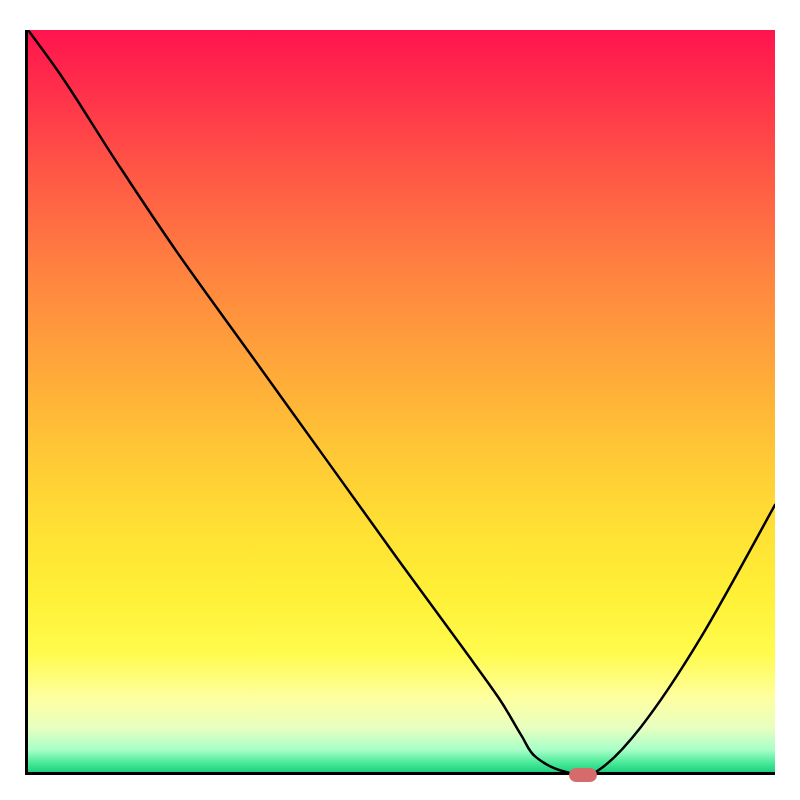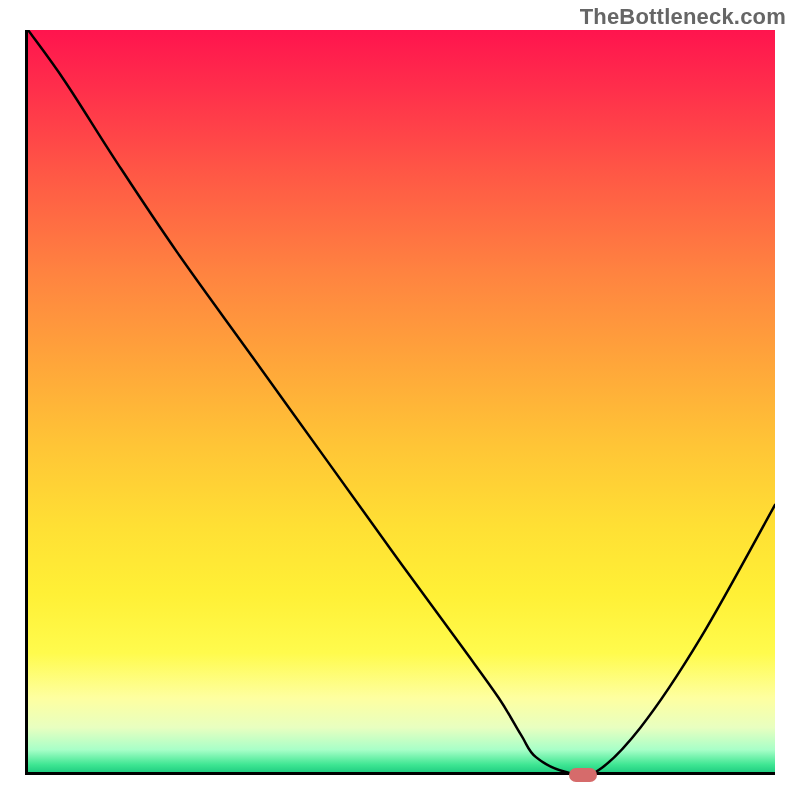--- a/index.html
+++ b/index.html
@@ -75,21 +75,20 @@
     background: #d66b6b;
     border-radius: 7px;
     z-index: 6;
     transform: translate(-50%, -50%);
   }
 </style>
 </head>
 <body>
 
 <div class="container">
-  <div class="watermark">TheBottleneck.com</div>
 
   <div class="plot-frame">
     <div class="gradient-area"></div>
 
     <svg class="curve" viewBox="0 0 750 745" preserveAspectRatio="none">
       <path id="curve-path" d="M 0 0 C 6.75 9.39, 21.30 28.01, 37.50 52.15 C 53.70 76.29, 69.75 103.26, 90.00 134.10 C 110.25 164.94, 125.70 188.63, 150.00 223.50 C 174.30 258.37, 198.00 290.25, 225.00 327.80 C 252.00 365.35, 273.00 394.55, 300.00 432.10 C 327.00 469.65, 350.70 502.88, 375.00 536.40 C 399.30 569.92, 417.45 594.21, 435.00 618.35 C 452.55 642.49, 461.70 654.41, 472.50 670.50 C 483.30 686.59, 488.25 697.02, 495.00 707.75 C 501.75 718.48, 501.90 723.39, 510.00 730.10 C 518.10 736.81, 529.20 742.32, 540.00 745.00 C 550.80 747.68, 556.50 753.05, 570.00 745.00 C 583.50 736.95, 596.10 724.44, 615.00 700.30 C 633.90 676.16, 650.70 651.13, 675.00 610.90 C 699.30 570.67, 736.50 500.94, 750.00 476.80" stroke="#000" stroke-width="2.5" fill="none" stroke-linecap="round" stroke-linejoin="round"></path>
     </svg>
 
     <div class="optimal-marker" id="optimal-marker" style="left: 555px; top: 745px; background: rgb(214, 107, 107);"></div>
   </div>

